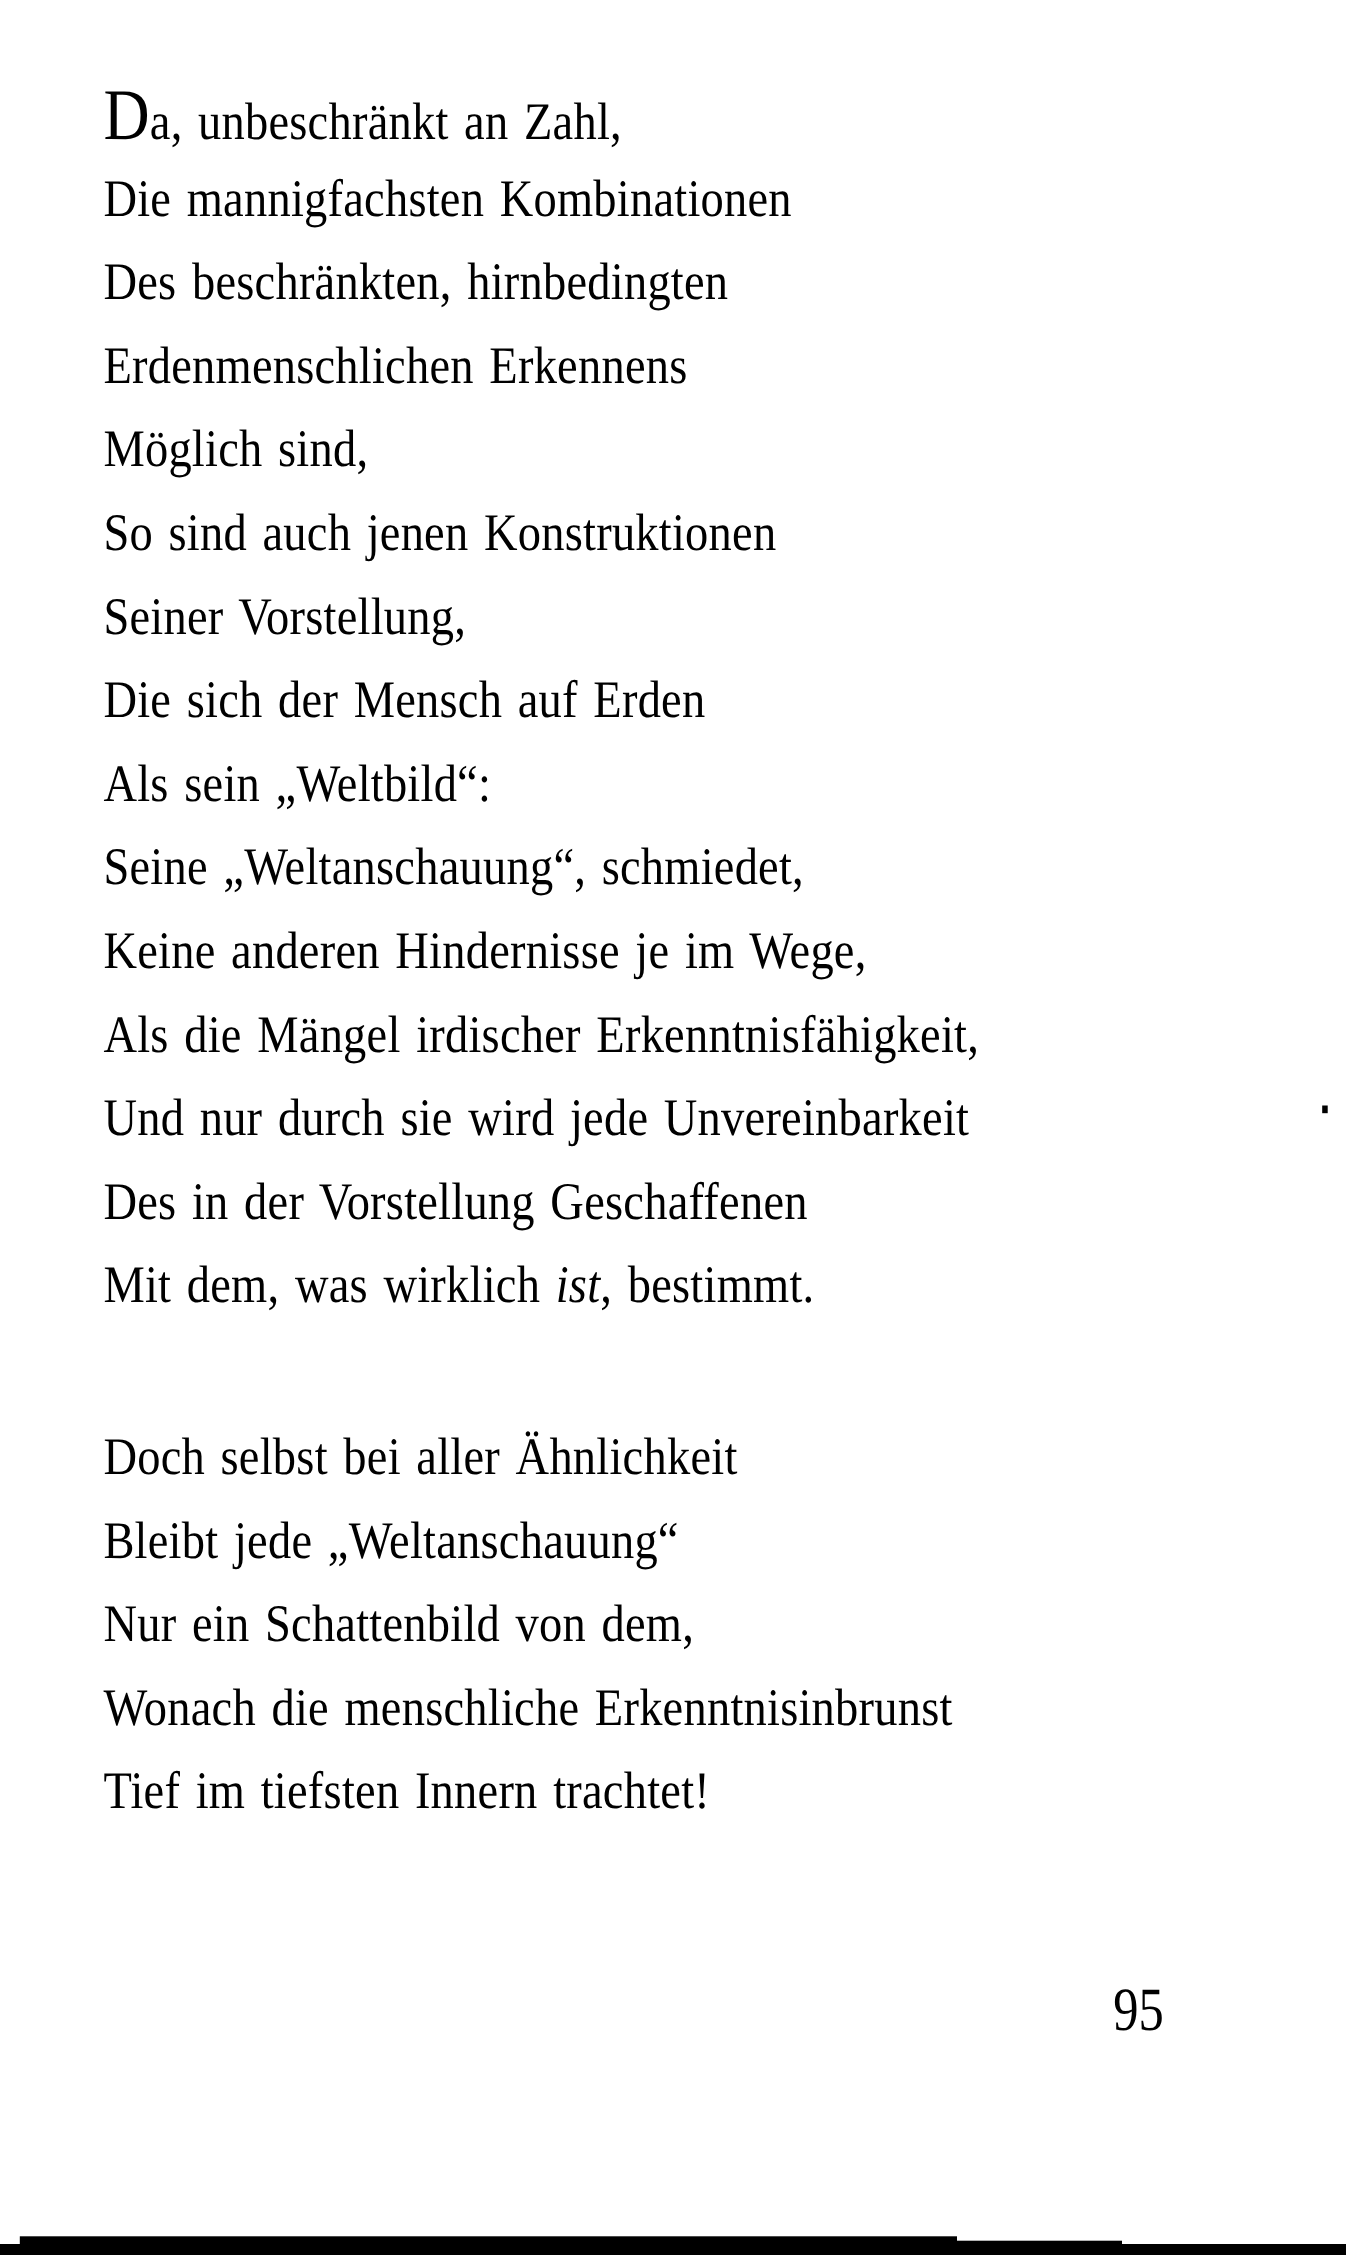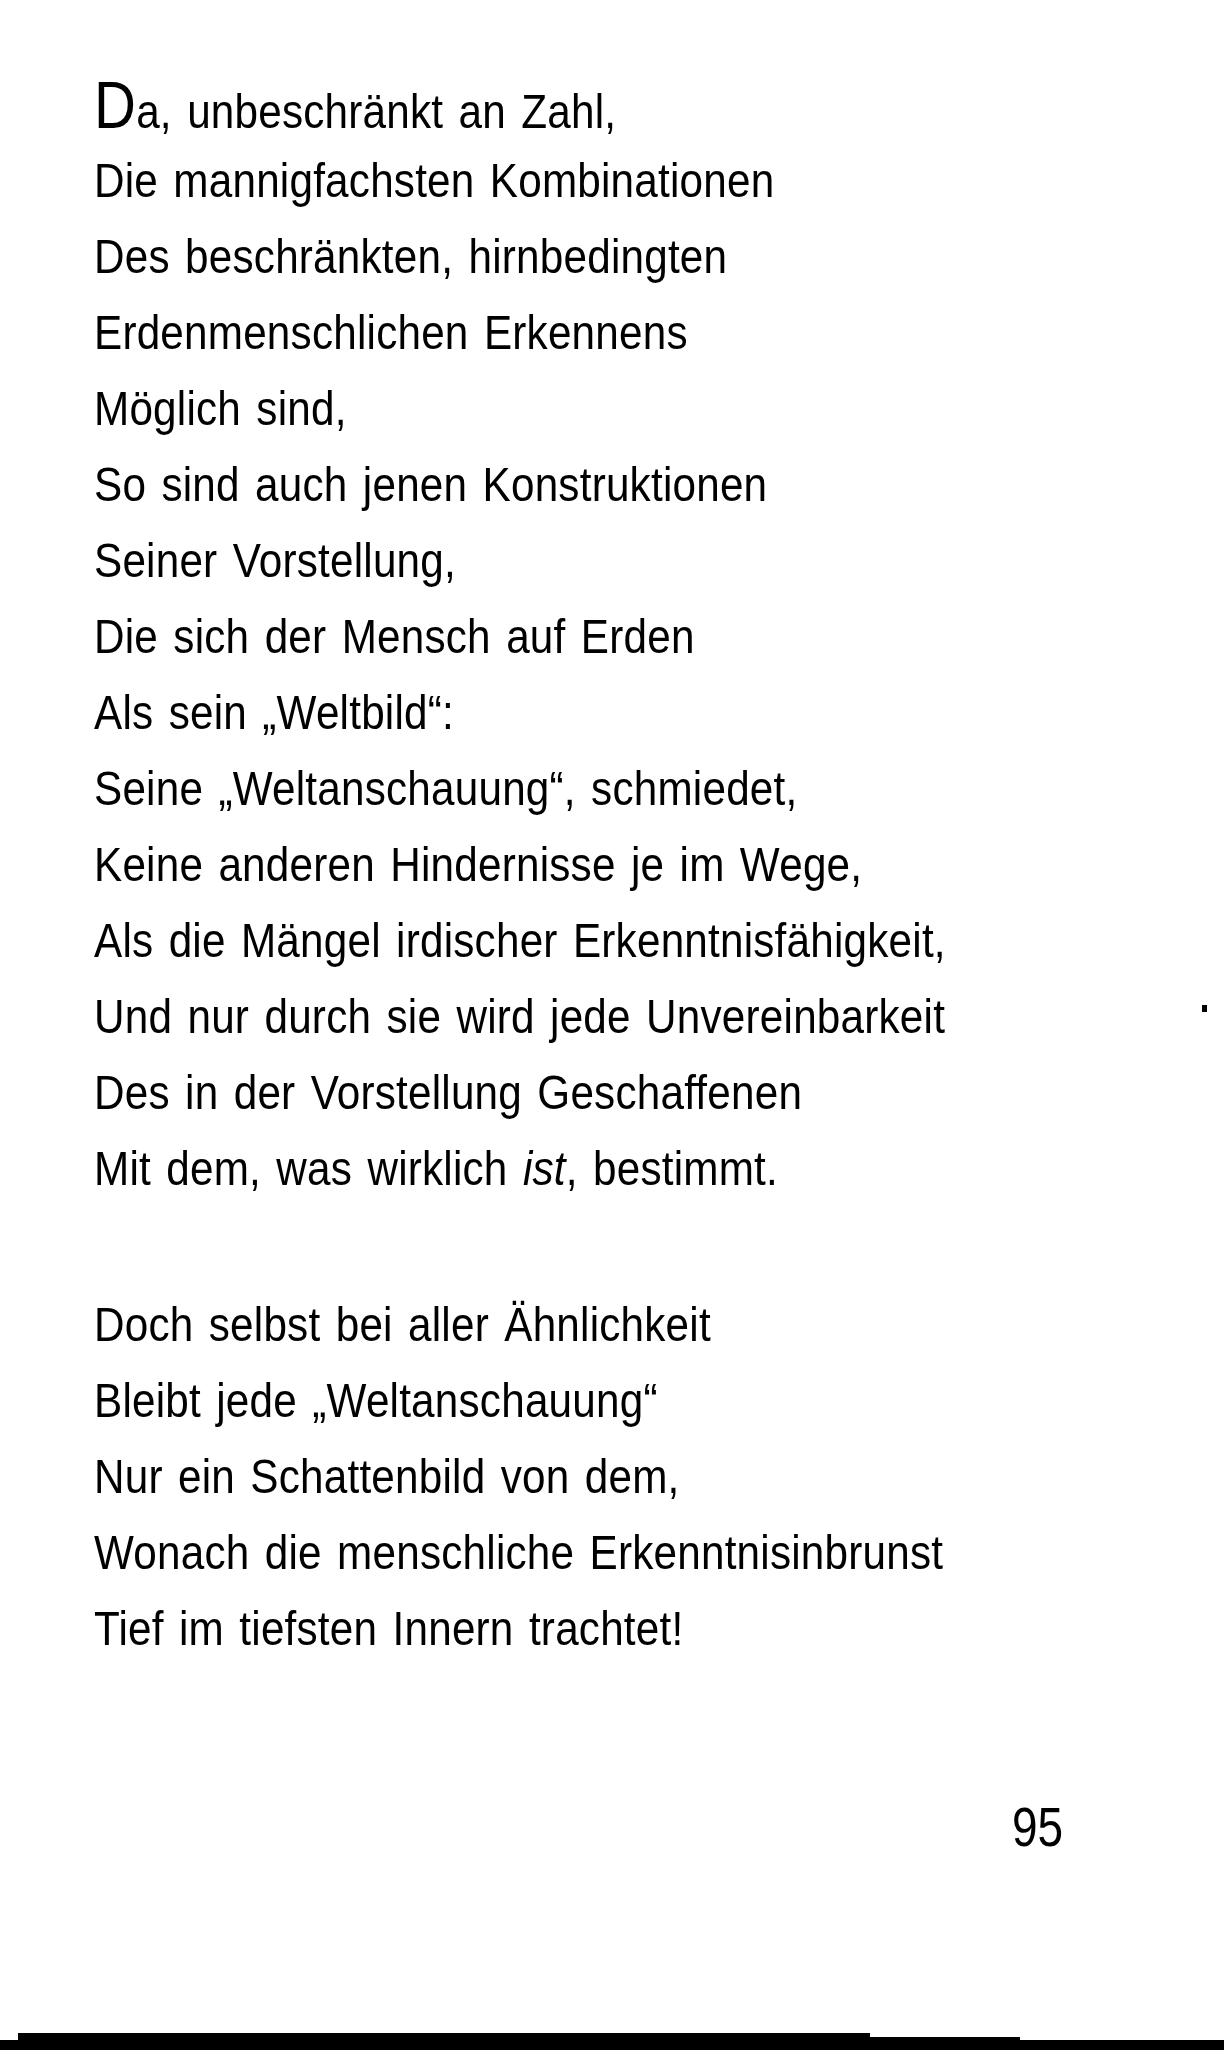--- a/index.html
+++ b/index.html
@@ -6,21 +6,21 @@
     margin: 0;
     padding: 0;
     background: #ffffff;
   }
   .page {
     position: relative;
     width: 1224px;
     height: 2050px;
     background: var(--paper, #ffffff);
     overflow: hidden;
-    font-family: Liberation Sans, sans-serif;
+    font-family: Liberation Serif, serif;
     color: var(--ink, #000000);
   }
   .poem {
     position: absolute;
     left: 94px;
     top: 67px;
     font-size: 48px;
     line-height: 76px;
     white-space: nowrap;
     word-spacing: 0.08em;

